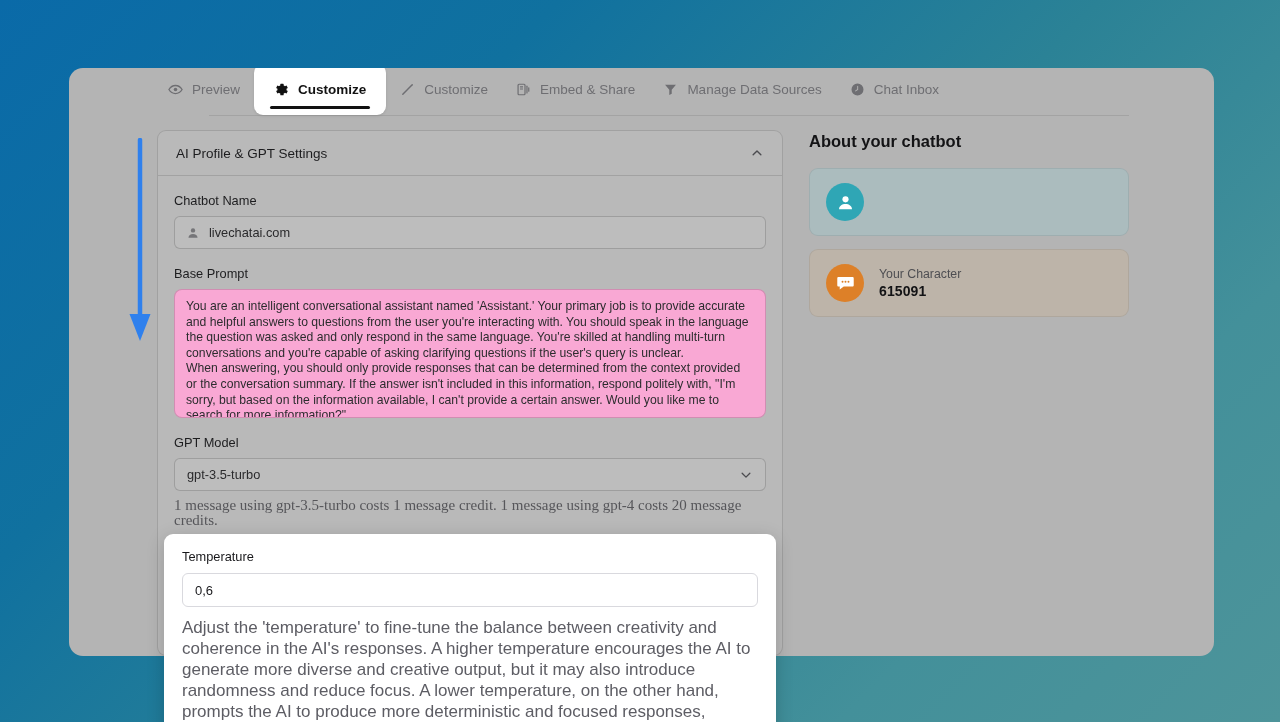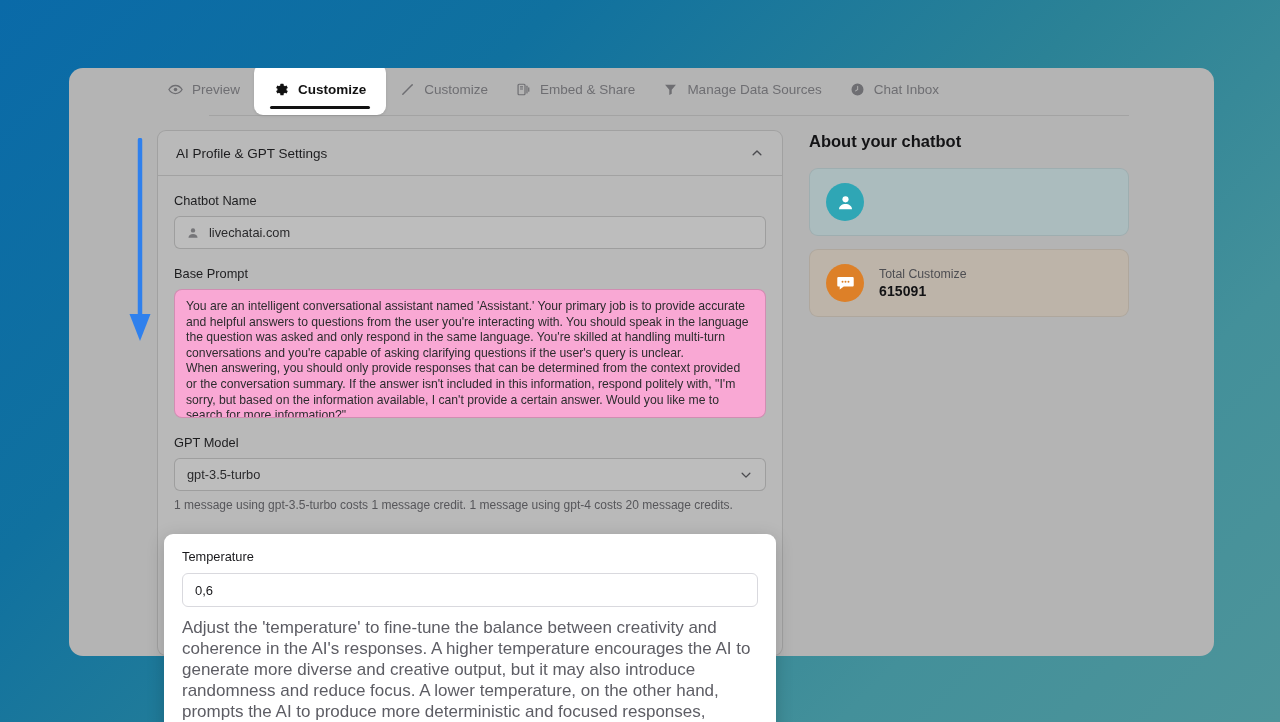--- a/index.html
+++ b/index.html
@@ -189,24 +189,25 @@
     border: 1px solid rgba(0,0,0,0.16);
     border-radius: 6px;
     display: flex;
     align-items: center;
     justify-content: space-between;
     padding: 0 12px;
   }
   .select-val { font-size: 12.8px; color: #2a2a2c; }
 
   .helper-text {
-    font-size: 12px;
+    font-size: 15px;
     color: #56565a;
     margin-top: 7px;
     line-height: 15px;
+    font-family: Liberation Serif, serif;
   }
 
   
   #about-panel { width: 320px; flex: 0 0 auto; padding-top: 2px; }
   #about-title {
     font-size: 16.5px;
     font-weight: bold;
     color: #131315;
     margin-bottom: 17px;
   }
@@ -419,21 +420,21 @@
         <div class="info-card" id="card-total-char">
           <div class="circ" id="circ-char">
             <svg viewBox="0 0 24 24" width="21" height="21" fill="currentColor">
               <path d="M4 4.5h16c.8 0 1.4.6 1.4 1.4v8c0 .8-.6 1.4-1.4 1.4H10l-4.6 3.6v-3.6H4c-.8 0-1.4-.6-1.4-1.4v-8c0-.8.6-1.4 1.4-1.4z"></path>
               <circle cx="8.6" cy="10" r="1.1" fill="#dd8028"></circle>
               <circle cx="12" cy="10" r="1.1" fill="#dd8028"></circle>
               <circle cx="15.4" cy="10" r="1.1" fill="#dd8028"></circle>
             </svg>
           </div>
           <div>
-            <div class="card-caption">Total Customize</div>
+            <div class="card-caption">Your Character</div>
             <div class="card-value">615091</div>
           </div>
         </div>
       </div>
 
     </div>
   </div>
 </div>
 
 <div id="temperature-card">

